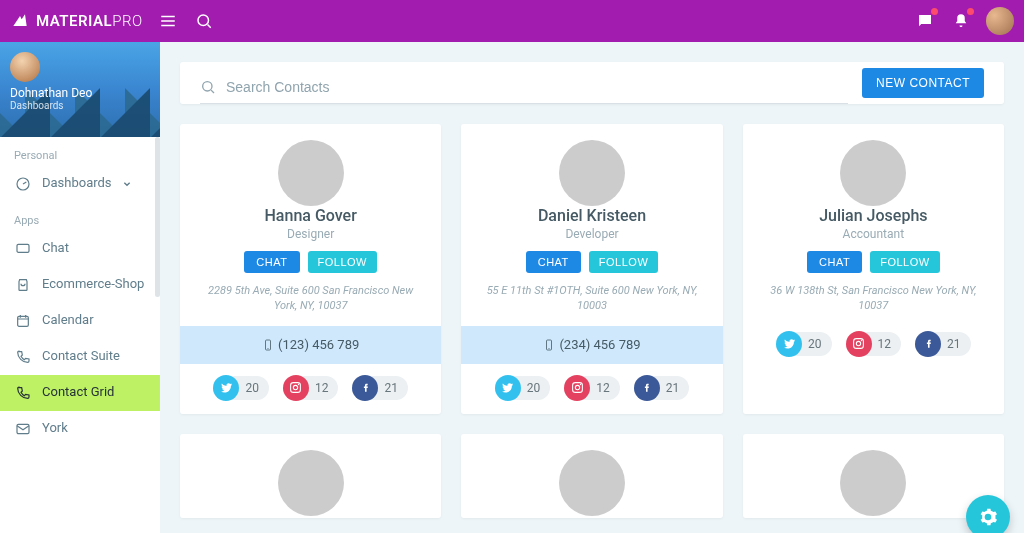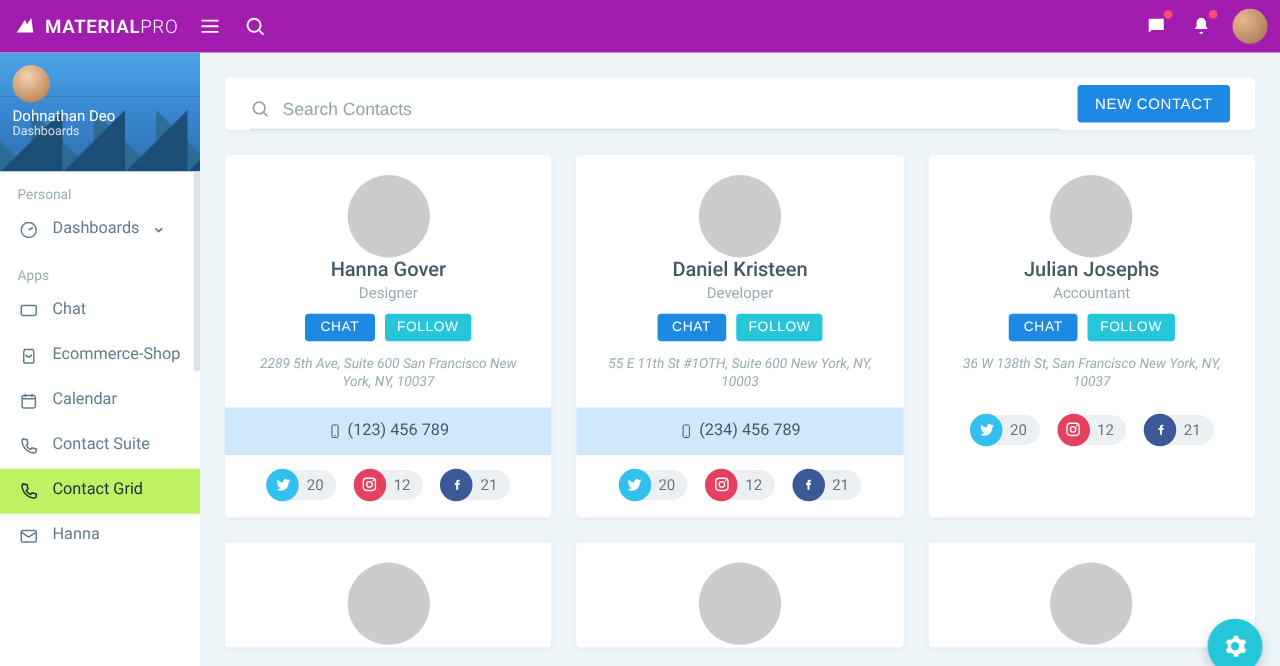--- a/index.html
+++ b/index.html
@@ -236,21 +236,21 @@
         </svg>
       </span>
     <span>Contact Grid</span>
   </div>
   <div class="nav-item">
     <span class="ic">
         <svg viewBox="0 0 24 24">
           <use href="#i-mail"></use>
         </svg>
       </span>
-    <span>Hanna</span>
+    <span>York</span>
   </div>
 
   <div class="scroll-track"></div>
 </div>
 
 <div class="main">
   <div class="searchbar">
     <div class="search-wrap">
       <svg viewBox="0 0 24 24">
           <use href="#i-search"></use>

